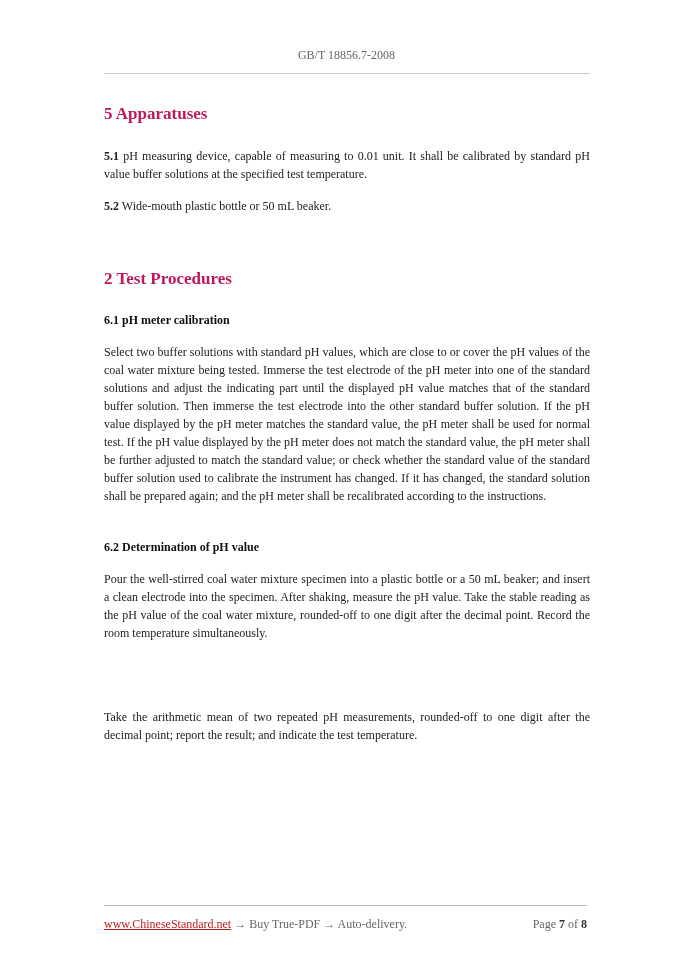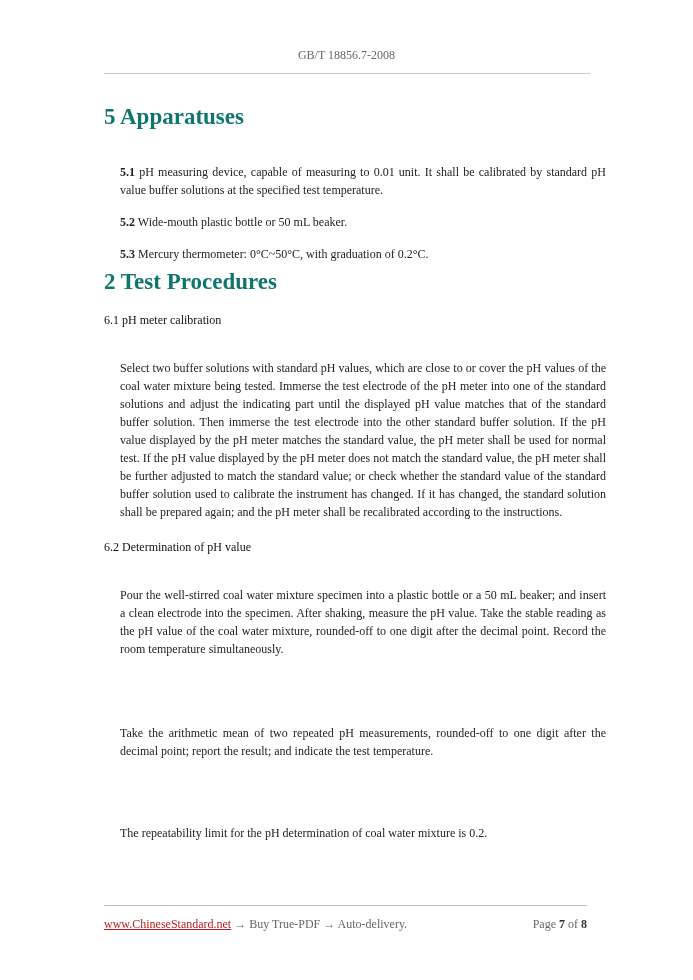--- a/index.html
+++ b/index.html
@@ -1,50 +1,48 @@
 <!DOCTYPE html>
 <html><head>
   <meta charset="utf-8">
   <style>
     html, body { margin: 0; padding: 0; background: #ffffff; }
     body { width: 693px; height: 980px; position: relative; font-family: "Liberation Serif", serif; color: #1a1a1a; overflow: hidden; }
     .page { position: absolute; left: 0; top: 0; width: 693px; height: 980px; padding-left: 12px; }
     .header-text { position: absolute; top: 48px; left: 0; width: 693px; text-align: center; font-size: 12px; color: #666; }
     .header-rule { position: absolute; top: 73px; left: 104px; width: 486px; height: 1px; background: #c8c8c8; }
-    h2 { font-size: 23px; font-weight: bold; margin: 0; position: absolute; left: 104px; white-space: nowrap; color: #0f766e; }
-    h3 { font-size: 12px; font-weight: normal; margin: 0; position: absolute; left: 104px; white-space: nowrap; color: #111; }
-    p { margin: 16px; font-size: 12px; line-height: 18px; text-align: justify; position: absolute; left: 104px; width: 486px; color: #222; }
+    h2 { font-size: 17px; font-weight: bold; margin: 0; position: absolute; left: 104px; white-space: nowrap; color: #be185d; }
+    h3 { font-size: 12px; font-weight: bold; margin: 0; position: absolute; left: 104px; white-space: nowrap; color: #111; }
+    p { margin: 0; font-size: 12px; line-height: 18px; text-align: justify; position: absolute; left: 104px; width: 486px; color: #222; }
     p b { font-weight: bold; }
     .footer-rule { position: absolute; top: 905px; left: 104px; width: 483px; height: 1px; background: #bdbdbd; }
     .footer { position: absolute; top: 917px; left: 104px; width: 483px; font-size: 12px; color: #666; }
     .footer a { color: #b91c1c; text-decoration: underline; }
     .footer .right { position: absolute; right: 0; top: 0; }
     .footer .right b { color: #333; }
   </style>
 </head>
 <body>
 
 <div class="page">
   <div class="header-text">GB/T 18856.7-2008</div>
   <div class="header-rule"></div>
 
   <h2 style="top:104px">5 Apparatuses</h2>
   <p style="top:147px"><b>5.1</b><span> pH measuring device, capable of measuring to 0.01 unit. It shall be calibrated by standard pH value buffer solutions at the specified test temperature.</span></p>
   <p style="top:197px"><b>5.2</b><span> Wide-mouth plastic bottle or 50 mL beaker.</span></p>
-  <p style="top:229px"><b>5.3</b><span> Mercury thermometer: 0°C~50°C, with graduation of 0.2°C.</span></p>
 
   <h2 style="top:269px">2 Test Procedures</h2>
   <h3 style="top:313px">6.1 pH meter calibration</h3>
   <p style="top:343px">Select two buffer solutions with standard pH values, which are close to or cover the pH values of the coal water mixture being tested. Immerse the test electrode of the pH meter into one of the standard solutions and adjust the indicating part until the displayed pH value matches that of the standard buffer solution. Then immerse the test electrode into the other standard buffer solution. If the pH value displayed by the pH meter matches the standard value, the pH meter shall be used for normal test. If the pH value displayed by the pH meter does not match the standard value, the pH meter shall be further adjusted to match the standard value; or check whether the standard value of the standard buffer solution used to calibrate the instrument has changed. If it has changed, the standard solution shall be prepared again; and the pH meter shall be recalibrated according to the instructions.</p>
 
   <h3 style="top:540px">6.2 Determination of pH value</h3>
   <p style="top:570px">Pour the well-stirred coal water mixture specimen into a plastic bottle or a 50 mL beaker; and insert a clean electrode into the specimen. After shaking, measure the pH value. Take the stable reading as the pH value of the coal water mixture, rounded-off to one digit after the decimal point. Record the room temperature simultaneously.</p>
 
   <p style="top:708px">Take the arithmetic mean of two repeated pH measurements, rounded-off to one digit after the decimal point; report the result; and indicate the test temperature.</p>
 
-  <p style="top:808px">The repeatability limit for the pH determination of coal water mixture is 0.2.</p>
 
   <div class="footer-rule"></div>
   <div class="footer">
     <a>www.ChineseStandard.net</a><span> → Buy True-PDF → Auto-delivery.</span>
     <span class="right"><span>Page </span><b>7</b><span> of </span><b>8</b></span>
   </div>
 </div>
 
 </body></html>

